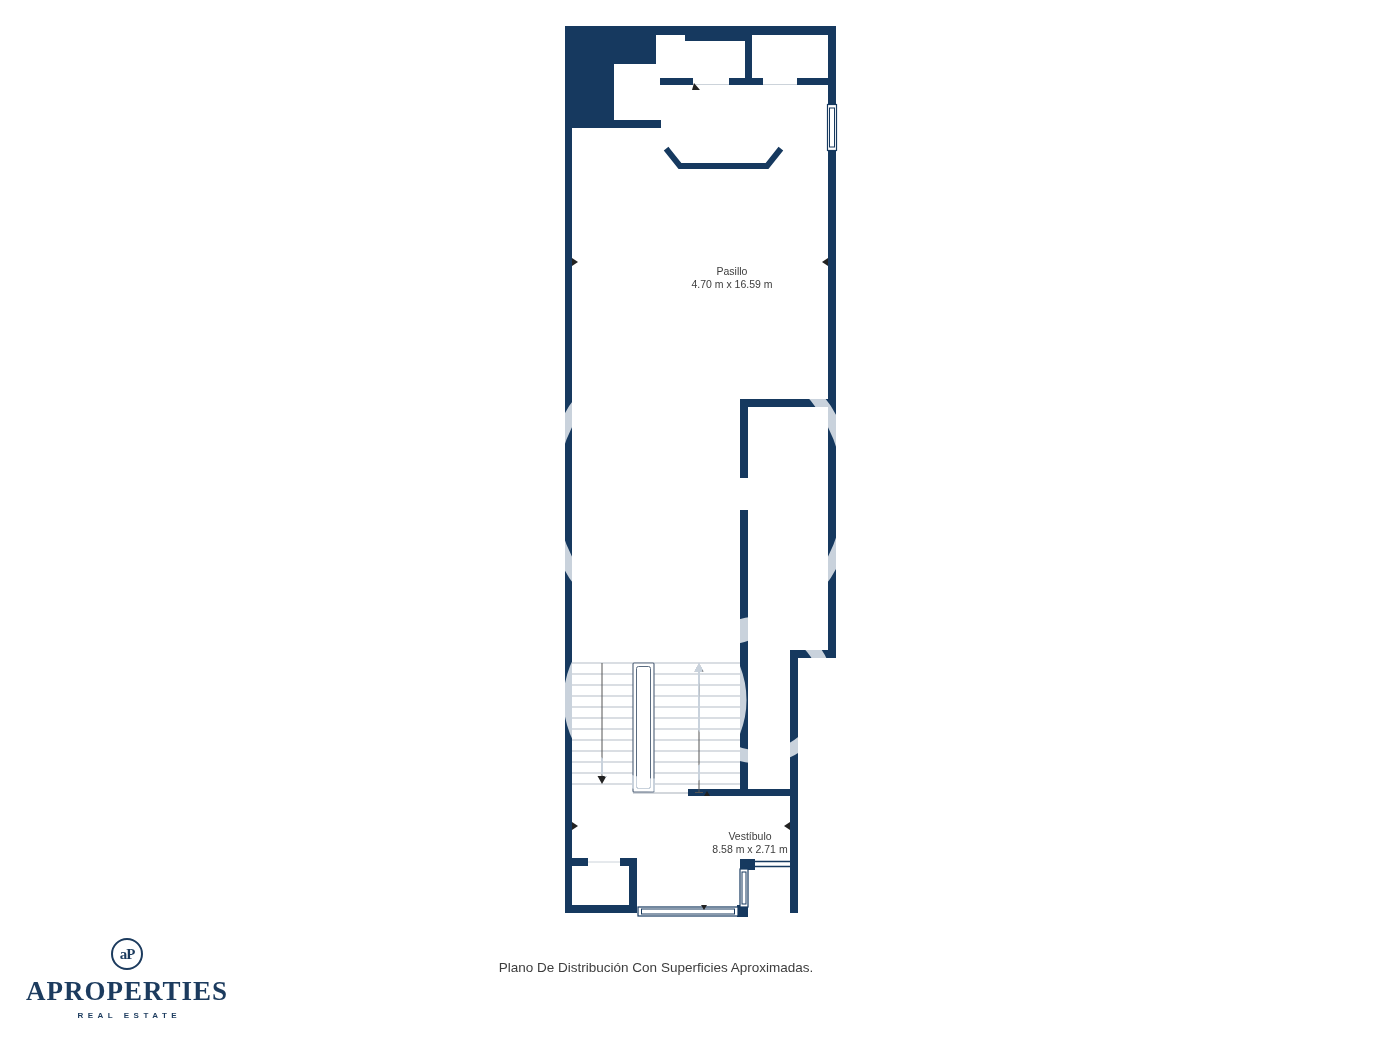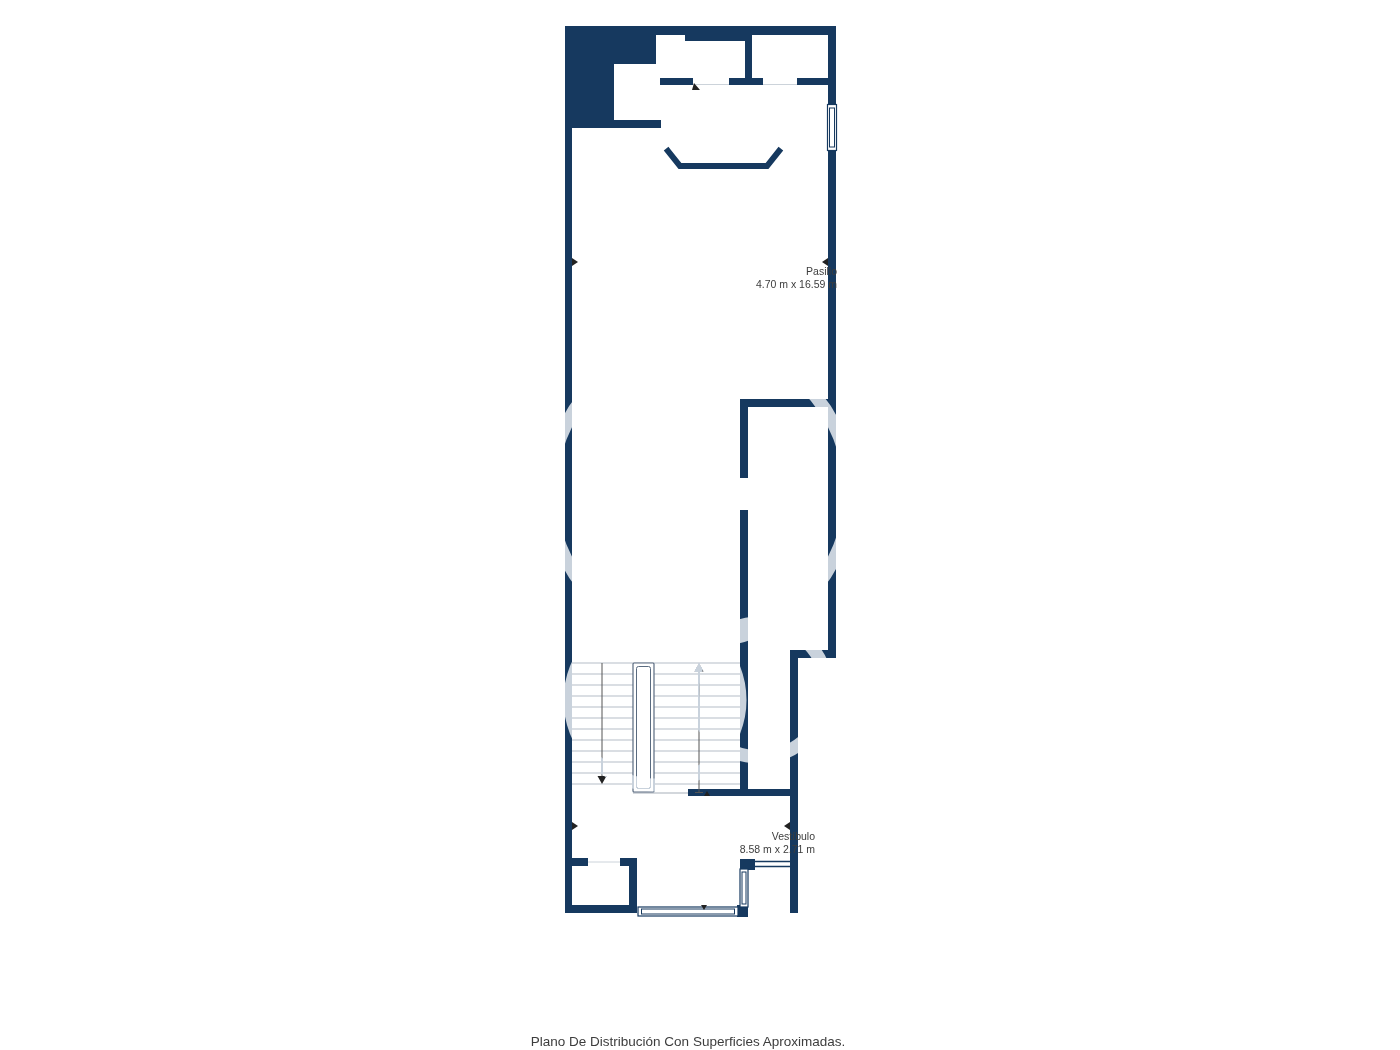--- a/index.html
+++ b/index.html
@@ -11,24 +11,24 @@
   .win-in{fill:none;stroke:var(--wall);stroke-width:1;}
   .tread{stroke:var(--tread);stroke-width:1.2;}
   .faint{stroke:var(--faint);stroke-width:1;}
   .edge{stroke:#a7b0ba;stroke-width:1.2;}
   .dir{stroke:#555;stroke-width:1;}
   .mark{fill:#222;}
   .void{fill:#fff;stroke:#5a6b80;stroke-width:1.2;}
   .voidin{fill:none;stroke:#5a6b80;stroke-width:1;}
   .chev{fill:none;stroke:var(--wall);stroke-width:6;stroke-linecap:square;stroke-linejoin:miter;}
   .wm{fill:none;stroke:#c9d2dc;stroke-width:13;mix-blend-mode:lighten;}
-  .room-label{position:absolute;text-align:right;color:var(--text);
-              font-size:10.5px;line-height:13px;}
-  .caption{position:absolute;left:0;top:1034px;width:1312px;text-align:center;
-           color:var(--text);font-size:13.5px;margin-left:32px;}
+  .room-label{position:absolute;text-align:center;color:var(--text);
+              font-size:10.5px;line-height:13px;padding-left:31px;}
+  .caption{position:absolute;left:0;top:960px;width:1312px;text-align:center;
+           color:var(--text);font-size:13.5px;}
   .logo{position:absolute;left:38px;top:938px;width:178px;display:flex;
         flex-direction:column;align-items:center;color:var(--logo);}
   .logo-circle{width:28px;height:28px;border:2.4px solid var(--logo);border-radius:50%;
         display:flex;align-items:center;justify-content:center;
         font-family:"Liberation Serif",serif;font-size:15px;font-weight:600;letter-spacing:-1px;}
   .logo-brand{font-family:"Liberation Serif",serif;font-size:27px;font-weight:700;
         letter-spacing:1px;margin-top:6px;white-space:nowrap;}
   .logo-tagline{font-size:8px;font-weight:700;letter-spacing:4.5px;margin-top:4px;
         text-indent:4.5px;white-space:nowrap;}
 </style>
@@ -138,21 +138,28 @@
       <circle class="wm" cx="655" cy="700" r="85"></circle>
       <circle class="wm" cx="760" cy="690" r="67"></circle>
     </g>
   </svg>
 
   <div class="room-label" style="left:565px;top:265px;width:272px;">
     <div>Pasillo</div>
     <div>4.70 m x 16.59 m</div>
   </div>
 
-  <div class="room-label" style="left:565px;top:830px;width:250px;">
+  <div class="room-label" style="left:594px;top:830px;width:250px;">
     <div>Vestíbulo</div>
     <div>8.58 m x 2.71 m</div>
   </div>
 
   <div class="caption">Plano De Distribución Con Superficies Aproximadas.</div>
 
+  <div class="logo">
+    <div class="logo-circle">
+      <span>aP</span>
+    </div>
+    <div class="logo-brand">APROPERTIES</div>
+    <div class="logo-tagline">REAL ESTATE</div>
+  </div>
 
 </div>
 
 </body></html>

